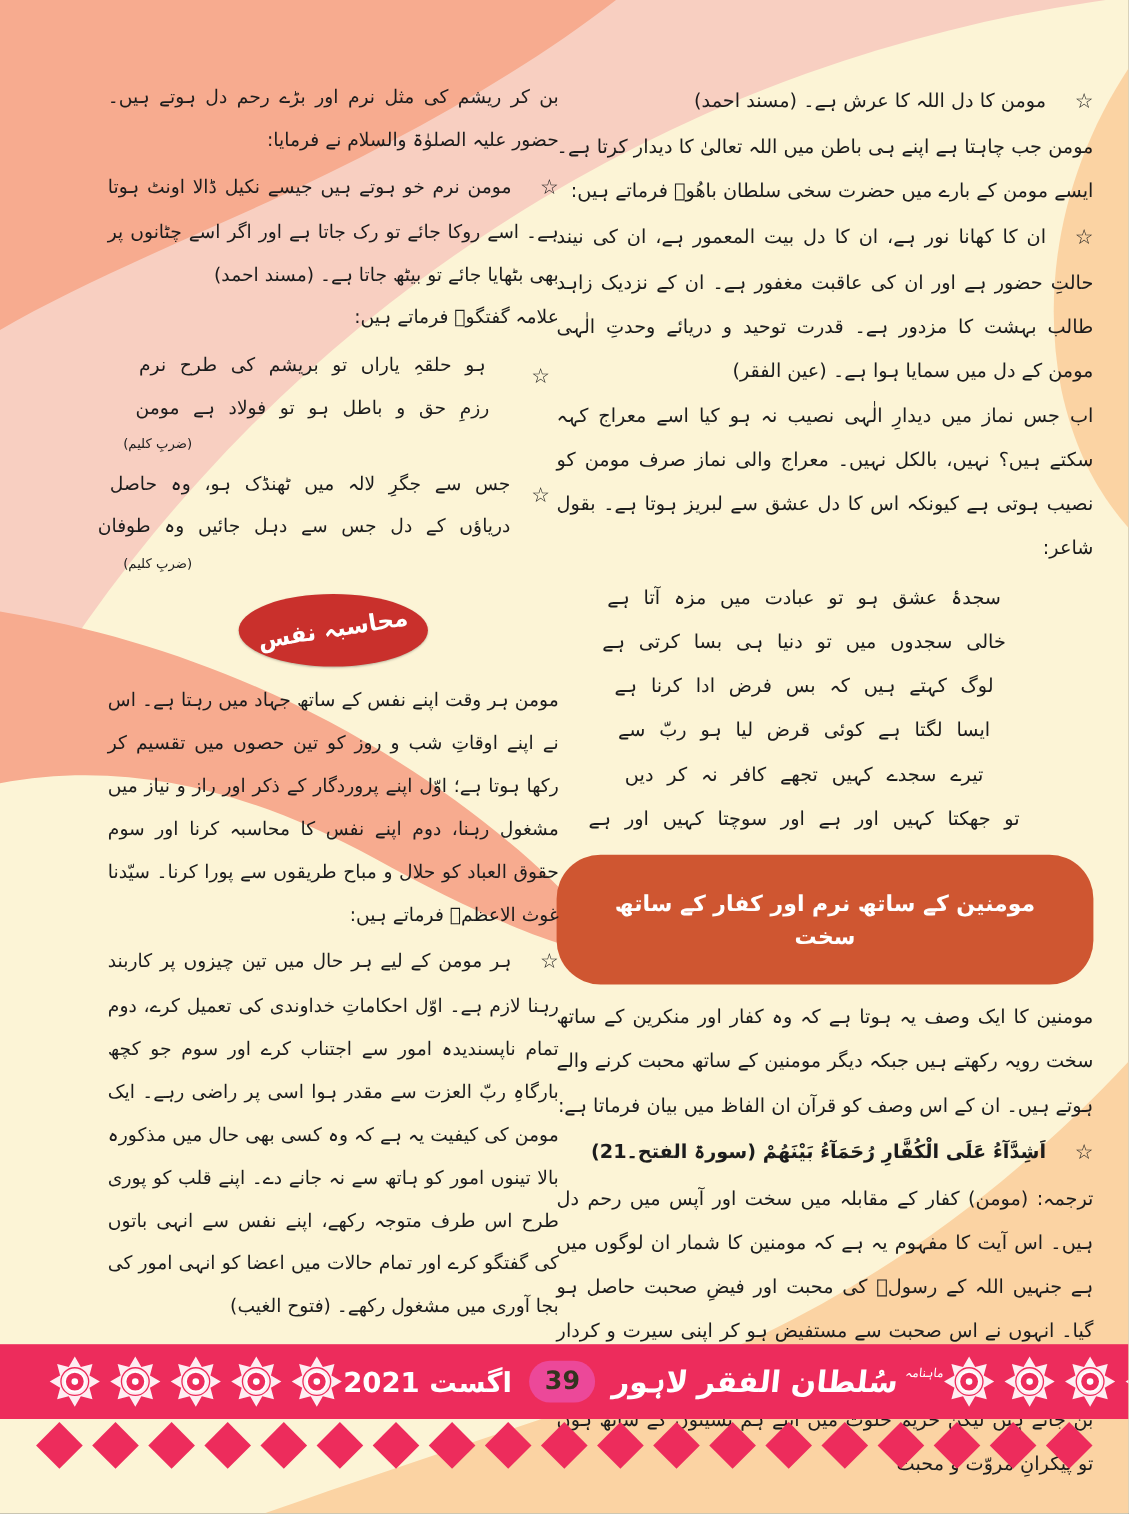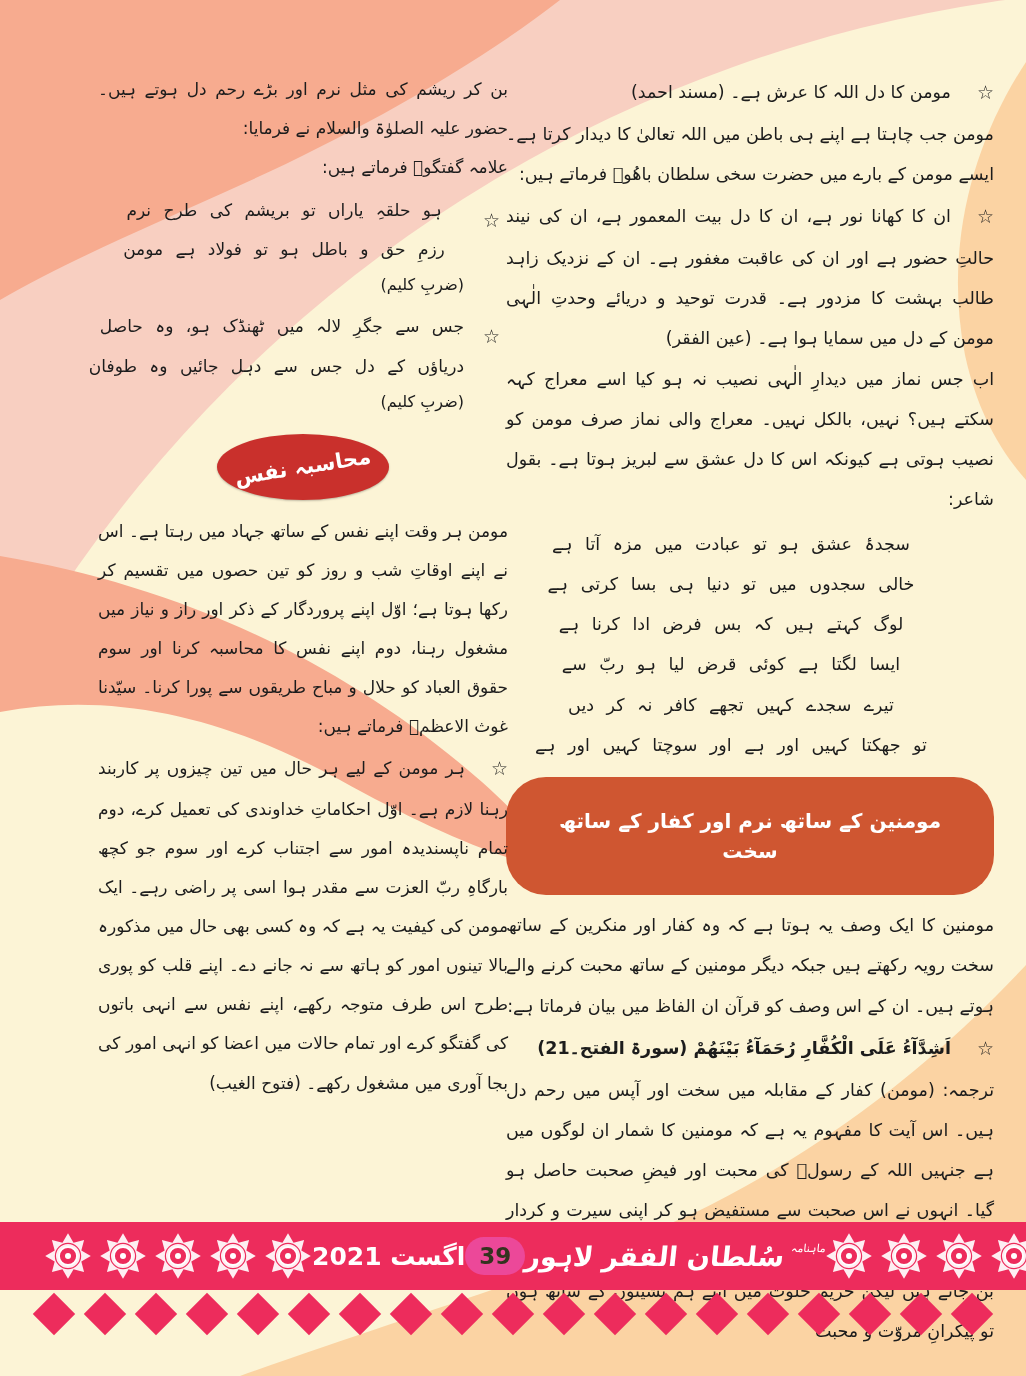--- a/index.html
+++ b/index.html
@@ -22,38 +22,38 @@
   .col-right{left:506px; width:488px; font-size:17.5px;}
   .col-left{left:98px;  width:410px; font-size:17px;}
 
   .par{margin:0;}
   .par .star{display:inline-block; margin-left:26px; font-size:19px; transform:translateY(1px);}
   .par.quran .txt{font-weight:bold;}
 
   .verse{position:relative; margin:4px 0 6px; padding:0 44px 0 6px;}
   .verse .star-abs{position:absolute; right:8px; top:8px; font-size:19px;}
   .verse-line{text-align:center; word-spacing:7px; white-space:nowrap;}
-  .verse .ref{text-align:right; font-size:16px; padding-left:8px; line-height:2;}
+  .verse .ref{text-align:left; font-size:12px; padding-left:8px; line-height:2;}
 
   .h-ellipse{width:172px; height:66px; margin:16px auto 12px; background:var(--ellipse);
     border-radius:50%; display:flex; align-items:center; justify-content:center;
     box-shadow:0 1px 2px rgba(0,0,0,.25);}
   .h-ellipse-text{color:#fff; font-size:21px; font-weight:bold; transform:rotate(-9deg);}
 
   .h-pill{width:fit-content; max-width:100%; margin:12px auto 10px; background:var(--pillh);
     color:#fff; padding:29px 30px; border-radius:40px; font-size:20px; font-weight:bold;
     line-height:1.5; text-align:center;}
 
   
   .footer-bar{position:absolute; z-index:3; left:0; right:0; top:1222px; height:68px;
     background:var(--bar); display:flex; align-items:center; justify-content:space-between;
     padding:0 44px; direction:ltr;}
   .star-group{display:flex; gap:7px; align-items:center;}
   .ornament-star{width:48px; height:48px; display:block;}
-  .footer-center{display:flex; align-items:center; }
+  .footer-center{display:flex; align-items:center; gap:16px;}
   .issue-date{color:#fff; font-weight:bold; font-size:25px; direction:rtl; white-space:nowrap;}
   .page-pill{background:#ec4899; color:#33331f; border-radius:20px; padding:2px 14px;
     font-size:23px; font-weight:bold; line-height:1.5;}
   .magazine-logo{color:#fff; font-size:27px; font-weight:bold; direction:rtl;
     transform:skewX(-6deg); white-space:nowrap; display:flex; align-items:center; gap:6px;}
   .magazine-logo .small{font-size:11px; font-weight:normal; transform:translateY(-8px);}
 
   .diamond-row{position:absolute; z-index:3; left:0; right:0; top:1299px;
     display:flex; justify-content:center; gap:21px;}
   .diamond{width:30px; height:30px; background:var(--bar); transform:rotate(45deg); flex:0 0 auto;}
@@ -86,20 +86,21 @@
         <div class="verse-line">تیرے سجدے کہیں تجھے کافر نہ کر دیں</div>
         <div class="verse-line">تو جھکتا کہیں اور ہے اور سوچتا کہیں اور ہے</div>
       </div>
       <div class="h-pill"><span>مومنین کے ساتھ نرم اور کفار کے ساتھ سخت</span></div>
       <p class="par body"><span class="txt">مومنین کا ایک وصف یہ ہوتا ہے کہ وہ کفار اور منکرین کے ساتھ سخت رویہ رکھتے ہیں جبکہ دیگر مومنین کے ساتھ محبت کرنے والے ہوتے ہیں۔ ان کے اس وصف کو قرآن ان الفاظ میں بیان فرماتا ہے:</span></p>
       <p class="par quran"><span class="star">☆</span><span class="txt">اَشِدَّآءُ عَلَی الْکُفَّارِ رُحَمَآءُ بَیْنَھُمْ (سورۃ الفتح۔21)</span></p>
       <p class="par body"><span class="txt">ترجمہ: (مومن) کفار کے مقابلہ میں سخت اور آپس میں رحم دل ہیں۔ اس آیت کا مفہوم یہ ہے کہ مومنین کا شمار ان لوگوں میں ہے جنہیں اللہ کے رسولؐ کی محبت اور فیضِ صحبت حاصل ہو گیا۔ انہوں نے اس صحبت سے مستفیض ہو کر اپنی سیرت و کردار کو سنوار لیا۔ وہ باطل کے خلاف معرکہ آرا ہوتے وقت فولاد صفت بن جاتے ہیں لیکن حریمِ خلوت میں اپنے ہم نشینوں کے ساتھ ہوں تو پیکرانِ مروّت و محبت</span></p>
     </div>
   <div class="col col-left">
       <p class="par body"><span class="txt">بن کر ریشم کی مثل نرم اور بڑے رحم دل ہوتے ہیں۔ حضور علیہ الصلوٰۃ والسلام نے فرمایا:</span></p>
+      <p class="par quote"><span class="star">☆</span><span class="txt">مومن نرم خو ہوتے ہیں جیسے نکیل ڈالا اونٹ ہوتا ہے۔ اسے روکا جائے تو رک جاتا ہے اور اگر اسے چٹانوں پر بھی بٹھایا جائے تو بیٹھ جاتا ہے۔ (مسند احمد)</span></p>
       <p class="par body"><span class="txt">علامہ گفتگوؒ فرماتے ہیں:</span></p>
       <div class="verse">
         <span class="star-abs">☆</span>
         <div class="verse-line">ہو حلقہِ یاراں تو بریشم کی طرح نرم</div>
         <div class="verse-line">رزمِ حق و باطل ہو تو فولاد ہے مومن</div>
         <div class="ref">(ضربِ کلیم)</div>
       </div>
       <div class="verse">
         <span class="star-abs">☆</span>
         <div class="verse-line">جس سے جگرِ لالہ میں ٹھنڈک ہو، وہ حاصل</div>

